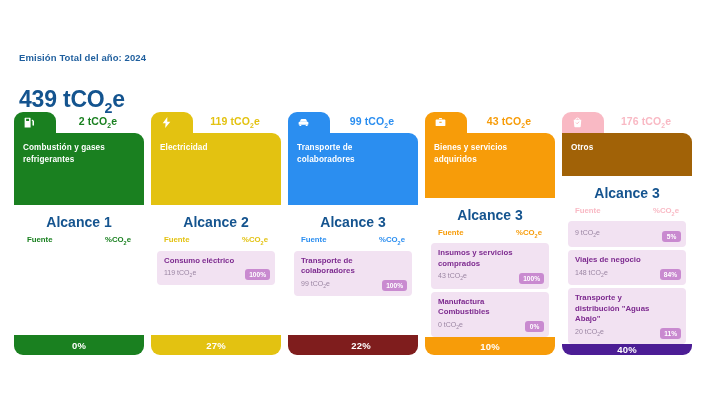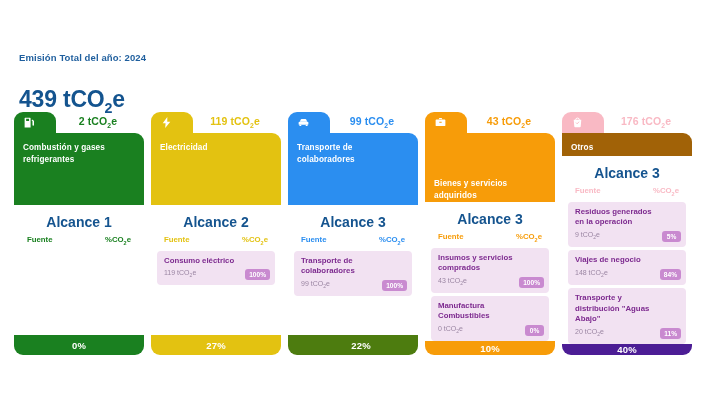--- a/index.html
+++ b/index.html
@@ -212,35 +212,35 @@
             <span>%CO<sub>2</sub>e</span>
           </div>
           <div class="rows">
             <div class="row">
               <div class="row-name">Transporte de colaboradores</div>
               <div class="row-val">99 tCO<sub>2</sub>e</div>
               <div class="badge">100%</div>
             </div>
           </div>
         </div>
-        <div class="card-foot" style="background: #4d7c0f; padding-left: 16px;">22%</div>
+        <div class="card-foot" style="background: #7f1d1d; padding-left: 16px;">22%</div>
       </div>
       <div class="card">
         <div class="card-tab" style="background: rgb(247, 156, 9);">
           <span class="tab-icon">
             <svg viewBox="0 0 24 24" fill="#fff">
               <rect x="3" y="6.5" width="18" height="12" rx="1.6"></rect>
               <path d="M9 6V5a1.4 1.4 0 011.4-1.4h3.2A1.4 1.4 0 0115 5v1h-1.8v-.6h-2.4V6H9z"></path>
               <rect x="9.6" y="10.6" width="4.8" height="1.7" rx=".7" fill="#f79c09"></rect>
             </svg>
           </span>
         </div>
         <div class="card-total" style="color: rgb(247, 156, 9);">43 tCO<sub>2</sub>e</div>
         <div class="card-head" style="background: rgb(247, 156, 9);">
-          <div class="card-title" style="color: rgb(255, 255, 255); margin-top: 36px;">Bienes y servicios adquiridos</div>
+          <div class="card-title" style="color: rgb(255, 255, 255);">Bienes y servicios adquiridos</div>
         </div>
         <div class="card-body">
           <div class="scope">Alcance 3</div>
           <div class="col-heads" style="color: rgb(247, 156, 9);">
             <span>Fuente</span>
             <span>%CO<sub>2</sub>e</span>
           </div>
           <div class="rows">
             <div class="row">
               <div class="row-name">Insumos y servicios comprados</div>
@@ -271,21 +271,20 @@
           <div class="card-title" style="color: rgb(255, 255, 255);">Otros</div>
         </div>
         <div class="card-body">
           <div class="scope">Alcance 3</div>
           <div class="col-heads" style="color: rgb(249, 185, 196);">
             <span>Fuente</span>
             <span>%CO<sub>2</sub>e</span>
           </div>
           <div class="rows">
             <div class="row">
-              <div class="row-name">Residuos generados en la operación</div>
               <div class="row-val">9 tCO<sub>2</sub>e</div>
               <div class="badge">5%</div>
             </div>
             <div class="row">
               <div class="row-name">Viajes de negocio</div>
               <div class="row-val">148 tCO<sub>2</sub>e</div>
               <div class="badge">84%</div>
             </div>
             <div class="row">
               <div class="row-name">Transporte y distribución "Aguas Abajo"</div>

